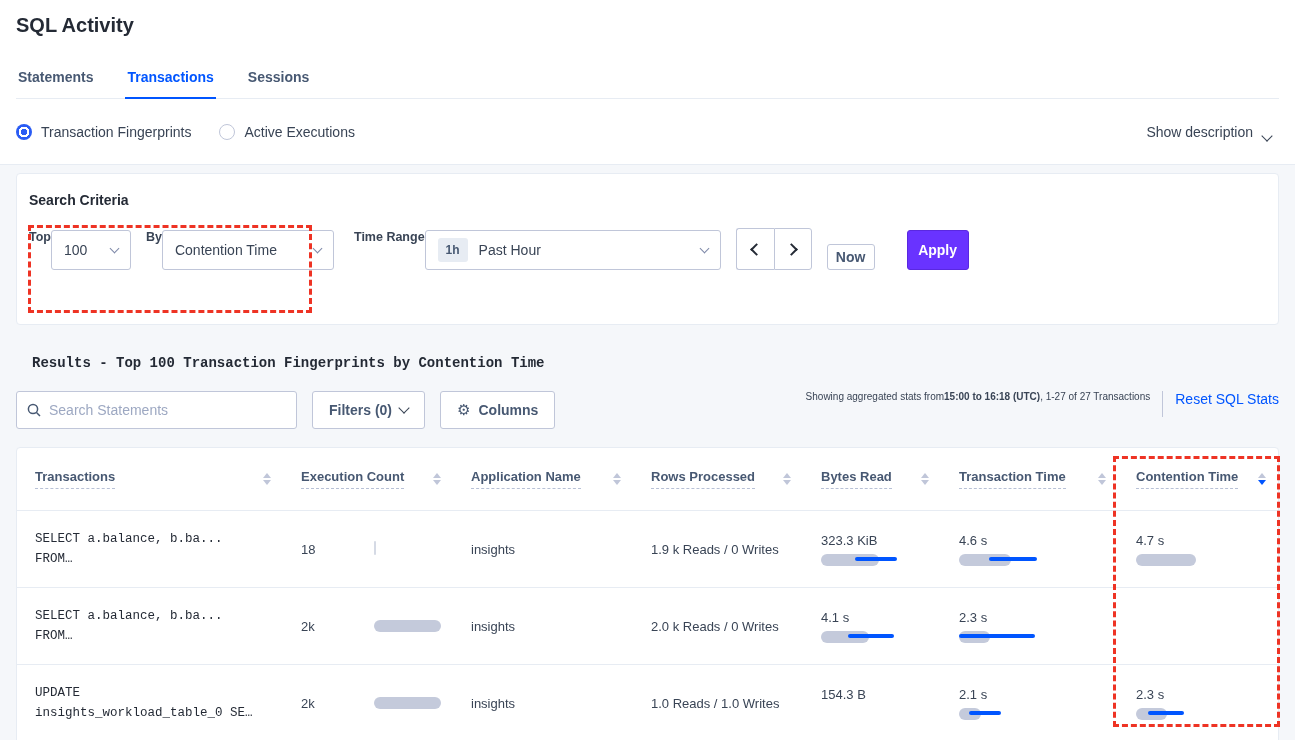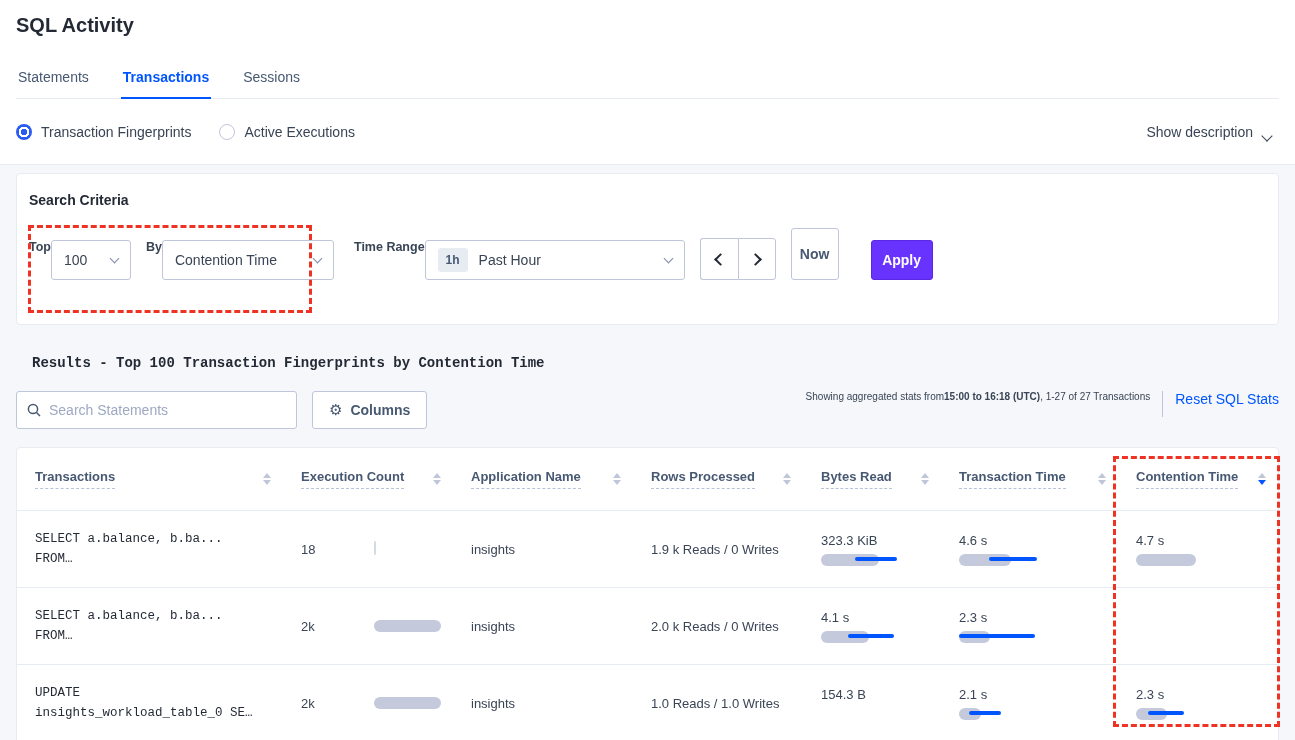--- a/index.html
+++ b/index.html
@@ -5,21 +5,21 @@
   * { margin:0; padding:0; box-sizing:border-box; }
   html,body { width:1295px; height:740px; }
   body {
     font-family:"Liberation Sans", sans-serif;
     background:#fff; color:#394455; overflow:hidden; position:relative;
   }
   
   .hdr { background:#fff; padding:14px 16px 0 16px; }
   .title { font-size:20px; font-weight:700; color:#242a35; }
   .tabs { display:flex; gap:30px; margin-top:26px; border-bottom:1px solid #e7ecf3; padding:0 0 0 0; }
-  .tab { font-size:14px; color:#475872; padding:6px 2px 13px 2px; cursor:pointer; position:relative; }
+  .tab { font-size:14px; color:#475872; padding:6px 2px 13px 2px; cursor:pointer; position:relative;font-weight:bold; }
   .tab.active { color:#0055ff; font-weight:600; }
   .tab.active::after { content:""; position:absolute; left:0; right:0; bottom:-1px; height:2px; background:#0055ff; }
   
   .radiorow { background:#fff; height:66px; display:flex; align-items:center; padding:0 24px 0 16px;
     border-bottom:1px solid #e7ecf3; box-shadow:0 2px 3px rgba(40,50,70,.04); }
   .radio-opt { display:flex; align-items:center; gap:9px; margin-right:28px; cursor:pointer; font-size:14px; color:#394455; }
   .radio { width:16px; height:16px; border-radius:50%; }
   .radio.on { background:radial-gradient(circle,#2a5cf4 0 3.5px,#fff 3.5px 5.2px,#2a5cf4 5.2px); }
   .radio.off { border:1px solid #c0c6d9; background:#fff; }
   .showdesc { margin-left:auto; display:flex; align-items:flex-end; gap:10px; font-size:14px; color:#394455; cursor:pointer; }
@@ -40,21 +40,21 @@
   .badge-1h { background:#e7ecf3; color:#475872; font-size:12px; font-weight:700; border-radius:3px;
     padding:5px 8px; margin-right:11px; }
   .arrowbtns { display:flex; margin-left:15px; }
   .abtn { width:38px; height:42px; background:#fff; border:1px solid #c0c6d9; display:flex;
     align-items:center; justify-content:center; cursor:pointer; }
   .abtn.left { border-radius:3px 0 0 3px; border-right:none; }
   .abtn.right { border-radius:0 3px 3px 0; }
   .angle { width:9px; height:9px; border-right:2.2px solid #242a35; border-bottom:2.2px solid #242a35; display:inline-block; }
   .angle.l { transform:rotate(135deg); margin-left:3px; }
   .angle.r { transform:rotate(-45deg); margin-right:3px; }
-  .btn { height:52px; background:#fff; border:1px solid #c0c6d9; border-radius:3px; font-size:14px;
+  .btn { height:26px; background:#fff; border:1px solid #c0c6d9; border-radius:3px; font-size:14px;
     font-weight:600; color:#475872; display:flex; align-items:center; justify-content:center; cursor:pointer; }
   .now { width:48px; margin-left:15px; }
   .apply { width:62px; height:40px; margin-left:32px; background:#6933ff; border:1px solid #5a28e0; color:#fff; }
   
   .res-title { font-size:14px; font-weight:700; color:#242a35; margin:30px 0 0 16px;font-family:Liberation Mono, monospace; }
   .res-controls { display:flex; align-items:flex-start; margin-top:20px; height:38px; }
   .searchbox { width:281px; height:38px; border:1px solid #c0c6d9; border-radius:3px; background:#fff;
     display:flex; align-items:center; padding:0 10px; gap:8px; }
   .searchbox input { border:none; outline:none; flex:1; font-size:14px; color:#394455;
     font-family:"Liberation Sans",sans-serif; }
@@ -133,21 +133,21 @@
       </div>
       <div class="ctl-group" style="margin-left:15px">
         <span class="ctl-label">By</span>
         <div class="select" style="width:172px">
           <span>Contention Time</span>
           <span class="chev"></span>
         </div>
       </div>
       <div class="ctl-group" style="margin-left:20px">
         <span class="ctl-label">Time Range</span>
-        <div class="select" style="width:260px">
+        <div class="select" style="width:296px">
           <span class="badge-1h">1h</span>
           <span>Past Hour</span>
           <span class="chev"></span>
         </div>
       </div>
       <div class="arrowbtns">
         <div class="abtn left">
             <span class="angle l"></span>
           </div>
         <div class="abtn right">
@@ -163,20 +163,24 @@
 
   <div class="res-controls">
     <div class="searchbox">
       <svg width="14" height="14" viewBox="0 0 14 14">
         <circle cx="6" cy="6" r="4.6" fill="none" stroke="#475872" stroke-width="1.5"></circle>
         <line x1="9.5" y1="9.5" x2="13" y2="13" stroke="#475872" stroke-width="1.5"></line>
       </svg>
       <input type="text" placeholder="Search Statements" style="">
     </div>
     <div class="btn toolbtn">
+      <span>Filters (0)</span>
+      <span class="chev dark" style="margin-top:-4px"></span>
+    </div>
+    <div class="btn toolbtn">
       <span style="font-size:15px;color:#475872;font-weight:400">⚙</span>
       <span>Columns</span>
     </div>
     <div class="stats">
       <span>Showing aggregated stats from </span>
         <b>15:00 to 16:18 (UTC)</b>
         <span>, 1-27 of 27 Transactions</span>
     </div>
     <div class="vdiv"></div>
     <div class="reset">Reset SQL Stats</div>

